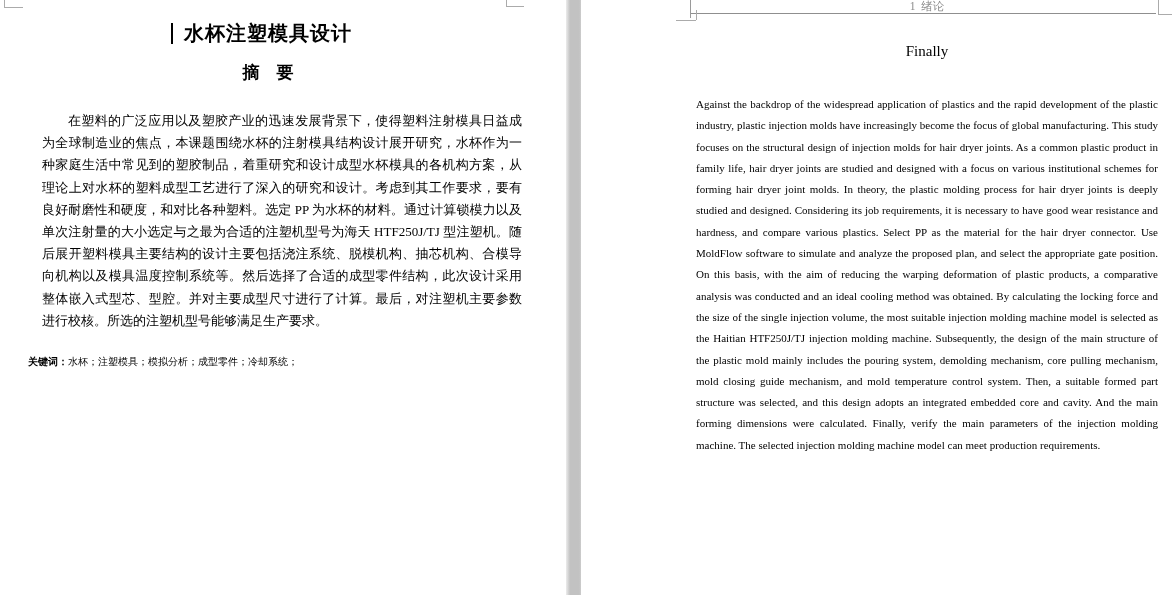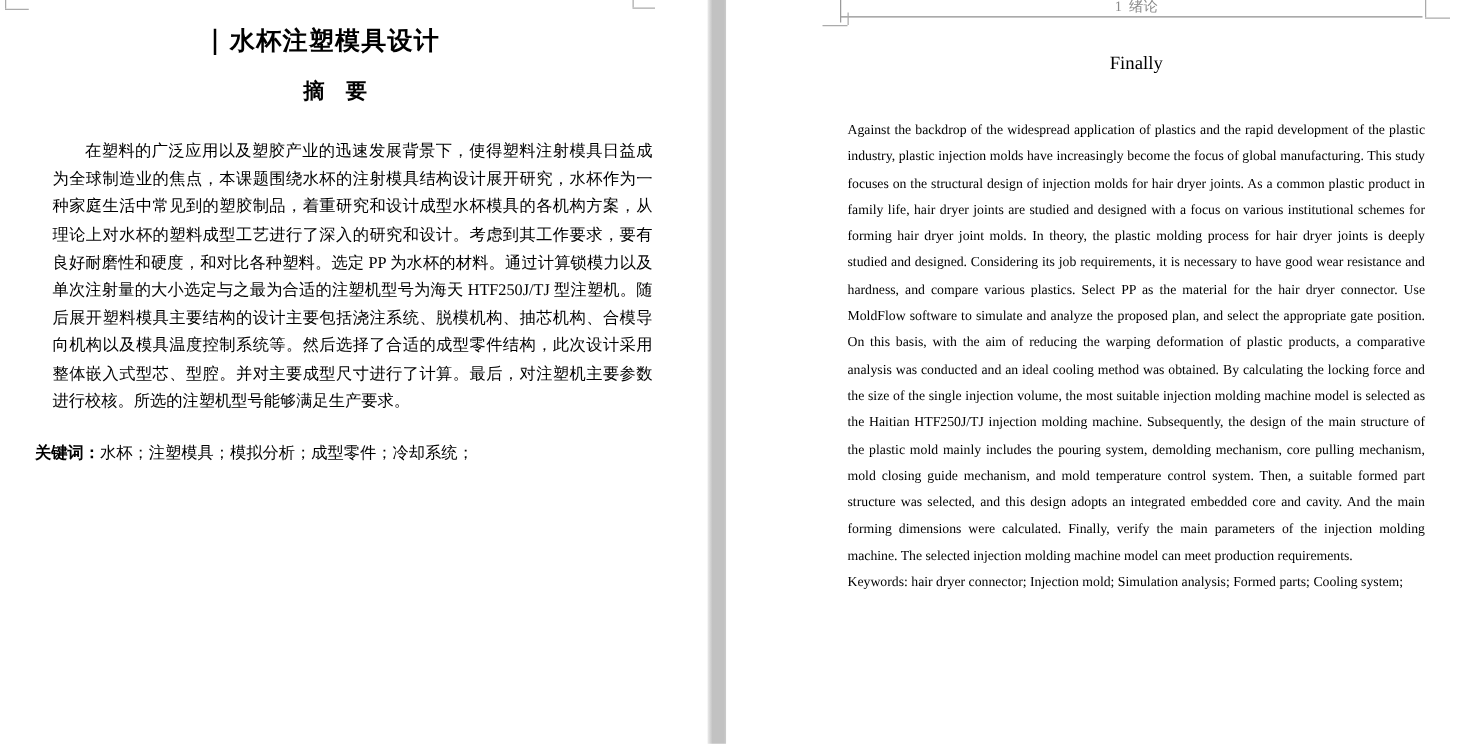--- a/index.html
+++ b/index.html
@@ -4,21 +4,21 @@
 <style>
   html,body{margin:0;padding:0;}
   body{
     width:1172px;height:601px;position:relative;overflow:hidden;
     background:#ffffff;
     font-family:"Liberation Serif","DejaVu Serif",serif;
     color:#000;
   }
   .page{position:absolute;top:0;background:#fff;height:601px;}
   #left-page{left:0;width:566px;}
-  #right-page{left:581px;width:472px;}
+  #right-page{left:599px;width:472px;}
   #page-gap{
     position:absolute;left:566px;top:0;width:15px;height:595px;
     background:linear-gradient(to right,#ececec 0px,#c2c2c2 4px,#c2c2c2 13px,#cccccc 15px);
   }
   
   .mark{position:absolute;background:#ababab;}
   
   #doc-title{
     position:absolute;left:28px;width:480px;top:21px;
     text-align:center;font-size:20px;font-weight:bold;line-height:24px;
@@ -30,21 +30,21 @@
     text-align:center;font-size:17px;font-weight:bold;line-height:22px;white-space:pre;
   }
   #cn-body{
     position:absolute;left:42px;width:480px;top:110px;
     font-size:13px;line-height:22.2px;
     text-align:justify;text-justify:inter-ideograph;text-indent:2em;
     margin:0;
   }
   #cn-keywords{
     position:absolute;left:28px;width:480px;top:352px;
-    font-size:13px;line-height:20px;margin:0;
+    font-size:10px;line-height:20px;margin:0;
   }
   #cn-keywords .kw-label{font-weight:bold;}
   
   #page-header-title{
     position:absolute;left:97px;width:462px;top:0px;
     text-align:center;font-size:11.5px;line-height:13px;color:#8a8a8a;white-space:pre;
   }
   #header-rule{position:absolute;left:91px;width:466px;top:13px;height:1px;background:#8f8f8f;}
   #header-rule-tick{position:absolute;left:91px;top:0px;width:1px;height:18px;background:#9a9a9a;}
   #en-abstract-heading{
@@ -84,15 +84,14 @@
 
   <div class="mark" style="left:77px;top:20px;width:20px;height:1px;"></div>
   <div class="mark" style="left:97px;top:10px;width:1px;height:10px;"></div>
   <div class="mark" style="left:559px;top:0;width:1px;height:14px;"></div>
   <div class="mark" style="left:559px;top:14px;width:20px;height:1px;"></div>
 
   <div id="en-abstract-heading">Finally</div>
 
   <div id="en-text">
     <p>Against the backdrop of the widespread application of plastics and the rapid development of the plastic industry, plastic injection molds have increasingly become the focus of global manufacturing. This study focuses on the structural design of injection molds for hair dryer joints. As a common plastic product in family life, hair dryer joints are studied and designed with a focus on various institutional schemes for forming hair dryer joint molds. In theory, the plastic molding process for hair dryer joints is deeply studied and designed. Considering its job requirements, it is necessary to have good wear resistance and hardness, and compare various plastics. Select PP as the material for the hair dryer connector. Use MoldFlow software to simulate and analyze the proposed plan, and select the appropriate gate position. On this basis, with the aim of reducing the warping deformation of plastic products, a comparative analysis was conducted and an ideal cooling method was obtained. By calculating the locking force and the size of the single injection volume, the most suitable injection molding machine model is selected as the Haitian HTF250J/TJ injection molding machine. Subsequently, the design of the main structure of the plastic mold mainly includes the pouring system, demolding mechanism, core pulling mechanism, mold closing guide mechanism, and mold temperature control system. Then, a suitable formed part structure was selected, and this design adopts an integrated embedded core and cavity. And the main forming dimensions were calculated. Finally, verify the main parameters of the injection molding machine. The selected injection molding machine model can meet production requirements.</p>
-    <p>Keywords: hair dryer connector; Injection mold; Simulation analysis; Formed parts; Cooling system;</p>
   </div>
 </div>
 
 </body></html>

